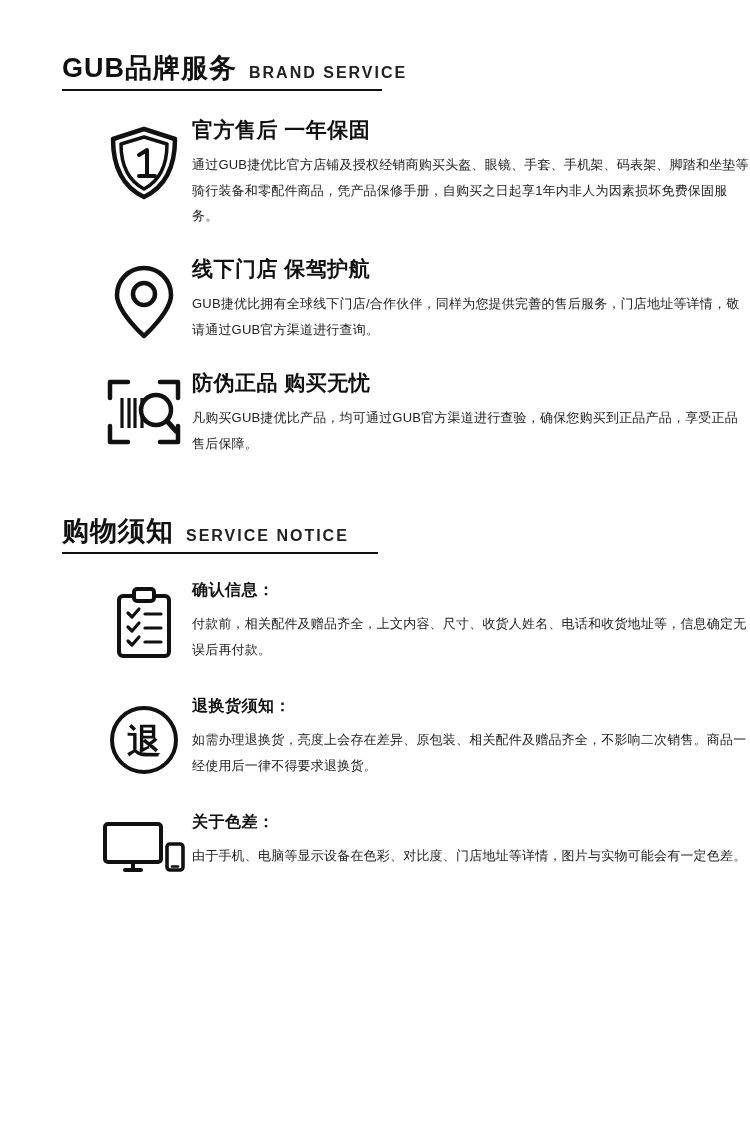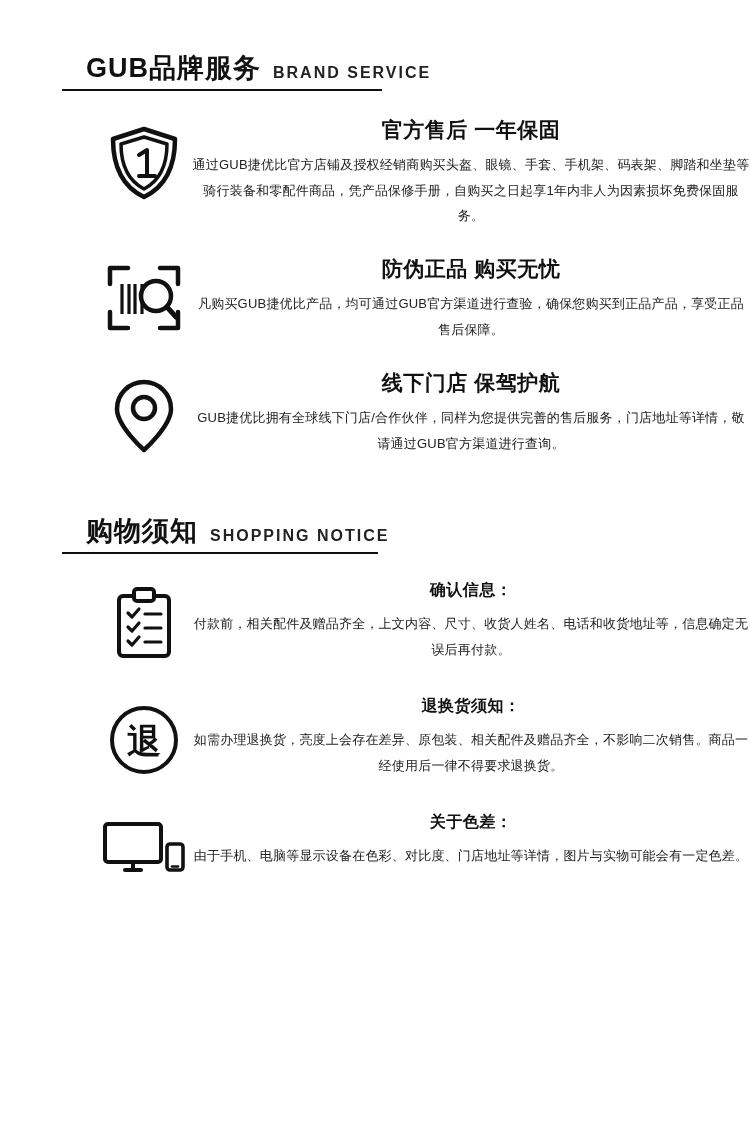--- a/index.html
+++ b/index.html
@@ -20,21 +20,21 @@
     width: 750px;
     height: 1144px;
     position: relative;
     box-sizing: border-box;
   }
 
   
   .section-head {
     display: flex;
     align-items: baseline;
-    padding-left: 86px;
+    padding-left: 62px;
     position: relative;
   }
   .section-head .cn {
     font-size: 27px;
     font-weight: 700;
     letter-spacing: 1px;
     color: #111;
     line-height: 1;
   }
   .section-head .en {
@@ -73,21 +73,20 @@
   .row .icon-wrap {
     width: 96px;
     min-width: 96px;
     display: flex;
     justify-content: center;
     align-items: flex-start;
     padding-top: 6px;
   }
   .row .text-wrap {
     flex: 1;
-    text-align: center;
   }
   .row .title {
     font-size: 21px;
     font-weight: 700;
     color: #111;
     letter-spacing: 0.5px;
     margin-bottom: 10px;
     line-height: 1.2;
   }
   .row .body {
@@ -129,20 +128,33 @@
           <svg width="78" height="80" viewBox="0 0 78 80" fill="none" stroke="#111" stroke-width="4.5">
             <path d="M39 6 L70 16 C70 45 60 64 39 74 C18 64 8 45 8 16 Z" stroke-linejoin="round"></path>
             <path d="M39 14 L62 21 C62 43 54 58 39 66 C24 58 16 43 16 21 Z" stroke-width="3.5" stroke-linejoin="round"></path>
             <path d="M34 32 L42 27 L42 53" stroke-width="4" stroke-linecap="round" stroke-linejoin="round"></path>
             <path d="M34 53 L50 53" stroke-width="4" stroke-linecap="round"></path>
           </svg>
         </div>
         <div class="text-wrap">
           <div class="title">官方售后  一年保固</div>
           <div class="body">通过GUB捷优比官方店铺及授权经销商购买头盔、眼镜、手套、手机架、码表架、脚踏和坐垫等骑行装备和零配件商品，凭产品保修手册，自购买之日起享1年内非人为因素损坏免费保固服务。</div>
+        </div>
+      </div>
+
+      <div class="row">
+        <div class="icon-wrap">
+          <svg width="64" height="80" viewBox="0 0 64 80" fill="none" stroke="#111" stroke-width="4.5">
+            <path d="M32 6 C17 6 5 18 5 33 C5 50 32 74 32 74 C32 74 59 50 59 33 C59 18 47 6 32 6 Z" stroke-linejoin="round"></path>
+            <circle cx="32" cy="32" r="11" stroke-width="4.5"></circle>
+          </svg>
+        </div>
+        <div class="text-wrap">
+          <div class="title">线下门店  保驾护航</div>
+          <div class="body">GUB捷优比拥有全球线下门店/合作伙伴，同样为您提供完善的售后服务，门店地址等详情，敬请通过GUB官方渠道进行查询。</div>
         </div>
       </div>
 
       <div class="row">
         <div class="icon-wrap">
           <svg width="80" height="72" viewBox="0 0 80 72" fill="none" stroke="#111" stroke-width="4.5">
             <path d="M6 22 L6 6 L24 6" stroke-linecap="round" stroke-linejoin="round"></path>
             <path d="M74 22 L74 6 L56 6" stroke-linecap="round" stroke-linejoin="round"></path>
             <path d="M6 50 L6 66 L24 66" stroke-linecap="round" stroke-linejoin="round"></path>
             <path d="M74 50 L74 66 L56 66" stroke-linecap="round" stroke-linejoin="round"></path>
@@ -155,41 +167,28 @@
             <circle cx="52" cy="34" r="15" stroke-width="4.5" fill="#fff"></circle>
             <path d="M63 45 L72 55" stroke-width="5" stroke-linecap="round"></path>
           </svg>
         </div>
         <div class="text-wrap">
           <div class="title">防伪正品  购买无忧</div>
           <div class="body">凡购买GUB捷优比产品，均可通过GUB官方渠道进行查验，确保您购买到正品产品，享受正品售后保障。</div>
         </div>
       </div>
 
-      <div class="row">
-        <div class="icon-wrap">
-          <svg width="64" height="80" viewBox="0 0 64 80" fill="none" stroke="#111" stroke-width="4.5">
-            <path d="M32 6 C17 6 5 18 5 33 C5 50 32 74 32 74 C32 74 59 50 59 33 C59 18 47 6 32 6 Z" stroke-linejoin="round"></path>
-            <circle cx="32" cy="32" r="11" stroke-width="4.5"></circle>
-          </svg>
-        </div>
-        <div class="text-wrap">
-          <div class="title">线下门店  保驾护航</div>
-          <div class="body">GUB捷优比拥有全球线下门店/合作伙伴，同样为您提供完善的售后服务，门店地址等详情，敬请通过GUB官方渠道进行查询。</div>
-        </div>
-      </div>
-
     </div>
   </section>
 
   <section id="notice-section" class="notice">
 
     <div id="notice-head" class="section-head">
       <span class="cn">购物须知</span>
-      <span class="en">SHOPPING NOTICE</span>
+      <span class="en">SERVICE NOTICE</span>
     </div>
     <div id="notice-underline" class="section-underline"></div>
 
     <div class="rows">
 
       <div class="row">
         <div class="icon-wrap">
           <svg width="62" height="76" viewBox="0 0 62 76" fill="none" stroke="#111" stroke-width="4">
             <rect x="6" y="10" width="50" height="60" rx="4" stroke-linejoin="round"></rect>
             <rect x="21" y="3" width="20" height="12" rx="3" stroke-linejoin="round" fill="#fff"></rect>

